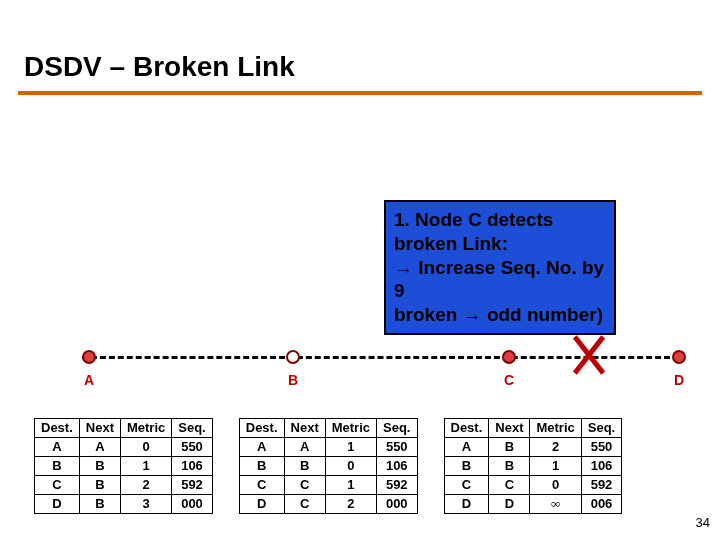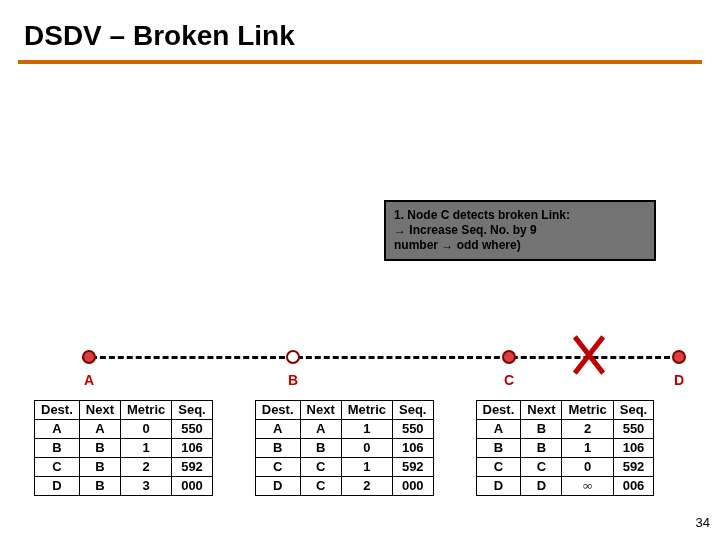--- a/index.html
+++ b/index.html
@@ -7,36 +7,37 @@
     width: 720px;
     height: 540px;
     font-family: Arial, Helvetica, sans-serif;
     background: #fff;
     color: #000;
     position: relative;
   }
   .title {
     font-size: 28px;
     font-weight: bold;
-    padding: 20px 0 8px 24px;
+    padding: 39px 0 8px 24px;
+    margin-top: 12px;
   }
   .rule {
     margin: 0 18px;
     height: 4px;
     background: #cc6600;
   }
   .callout {
     position: absolute;
     top: 200px;
     left: 384px;
-    width: 272px;
+    width: 232px;
     border: 2px solid #000;
-    background: #737373;
+    background: #1d4ed8;
     padding: 6px 8px;
-    font-size: 12px;
+    font-size: 19px;
     font-weight: bold;
     line-height: 1.25;
   }
   .network {
     position: absolute;
     top: 352px;
     left: 82px;
     width: 600px;
   }
   .dashed {
@@ -77,24 +78,24 @@
     top: 0;
     width: 5px;
     height: 100%;
     background: #c00000;
     transform-origin: center;
   }
   .cross::before { transform: translateX(-50%) rotate(38deg); }
   .cross::after  { transform: translateX(-50%) rotate(-38deg); }
   .tables {
     position: absolute;
-    top: 400px;
+    top: 418px;
     left: 34px;
     display: flex;
-    gap: 42px;
+    gap: 26px;
     border-radius: 23px;
   }
   table {
     border-collapse: collapse;
     background: #fff;
     font-size: 13px;
   }
   th, td {
     border: 1px solid #000;
     padding: 1px 6px;
@@ -114,21 +115,21 @@
 </style>
 </head>
 <body>
 
 <div class="title">DSDV – Broken Link</div>
 <div class="rule"></div>
 
 <div class="callout">
   <div>1. Node C detects broken Link:</div>
   <div>→ Increase Seq. No. by 9</div>
-  <div>number → odd where)</div>
+  <div>broken → odd number)</div>
 </div>
 
 <div class="network">
   <div class="dashed"></div>
   <div class="node filled" style="left:0px"></div>
   <div class="node" style="left:204px"></div>
   <div class="node filled" style="left:420px"></div>
   <div class="node filled" style="left:590px"></div>
   <div class="node-label" style="left:7px">A</div>
   <div class="node-label" style="left:211px">B</div>

